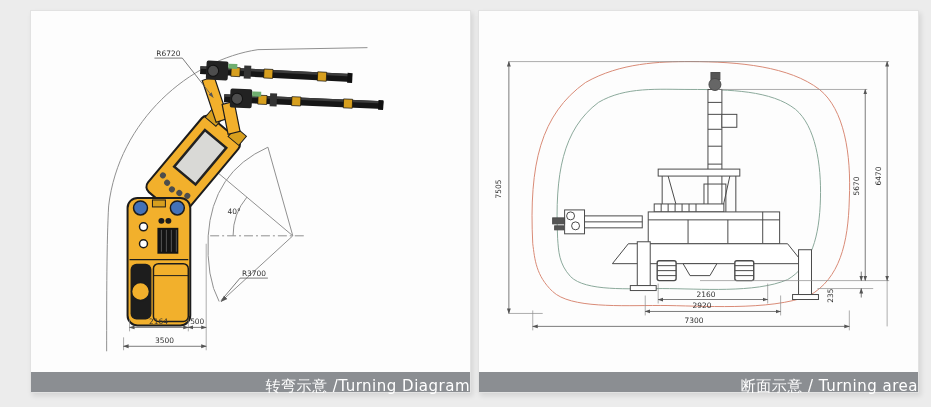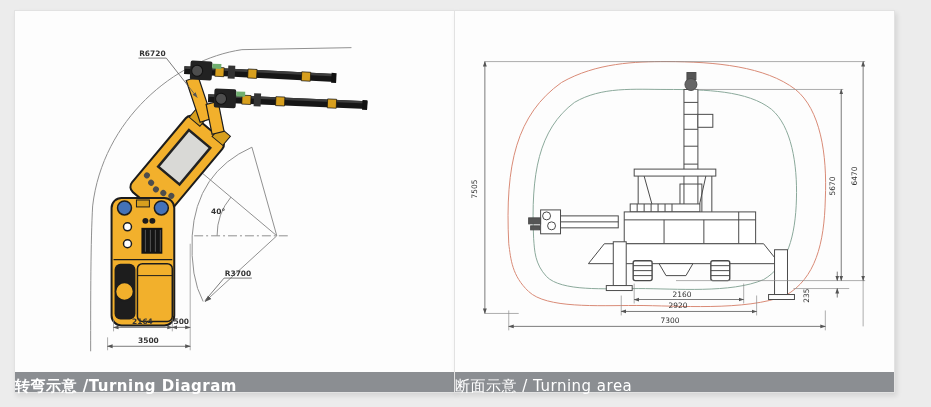--- a/index.html
+++ b/index.html
@@ -11,27 +11,27 @@
     font-family:"DejaVu Sans",sans-serif;
   }
   .panel{
     position:absolute;top:10px;width:441px;height:383px;
     background:#fdfdfd;
     border:1px solid #e2e2e2;
     box-shadow:2px 3px 5px rgba(0,0,0,0.10);
     box-sizing:border-box;
     display:flex;flex-direction:column;
   }
-  .panel-left{left:14px;font-weight:bold;}
-  .panel-right{left:454px;}
+  .panel-left{left:30px;}
+  .panel-right{left:478px;}
   .diagram{flex:1 1 auto;display:block;width:100%;height:353px;}
   .caption{
     height:20px;line-height:28px;
     background:#8b8e92;color:#ffffff;
-    text-align:left;font-size:15px;
+    text-align:right;font-size:15px;
     letter-spacing:0.5px;
     font-family:"DejaVu Sans",sans-serif;
   }
   svg text{font-family:"DejaVu Sans",sans-serif;font-size:7.5px;fill:#333;}
   svg .dim{stroke:#5a5a5a;stroke-width:0.8;fill:none;}
   svg .ext{stroke:#8a8a8a;stroke-width:0.7;fill:none;}
   svg .geo{stroke:#8f8f8f;stroke-width:1;fill:none;}
 </style>
 </head>
 <body>

